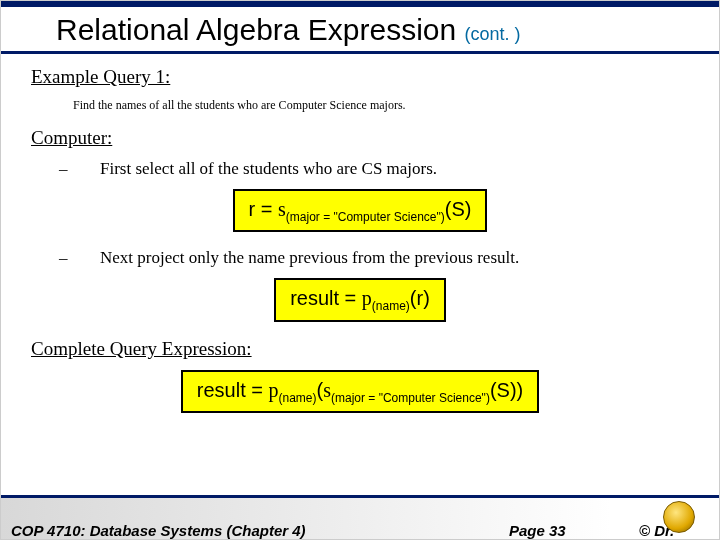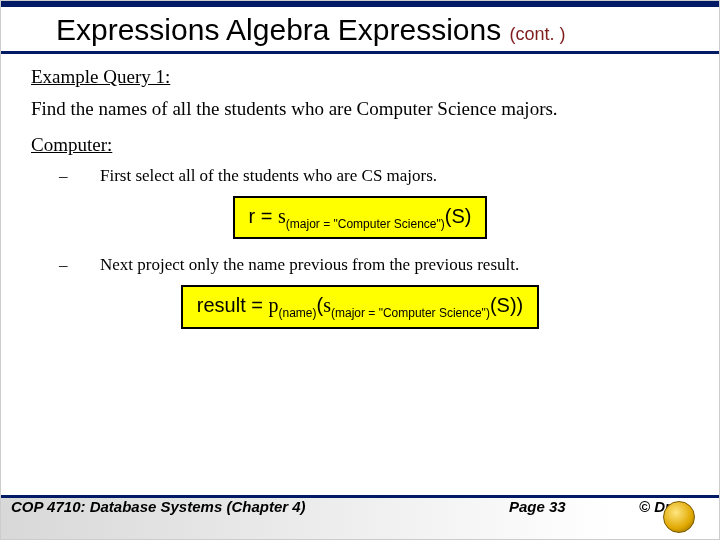--- a/index.html
+++ b/index.html
@@ -27,40 +27,41 @@
   }
   .title {
     font-size: 30px;
     font-weight: normal;
     color: #000;
     font-family: Arial, sans-serif;
     display: inline;
   }
   .title-cont {
     font-size: 18px;
-    color: #7f1d1d;
+    color: #0369a1;
   }
   .title-rule {
     border: none;
     border-top: 3px solid #001a66;
     margin: 2px 0 0 0;
   }
   .content {
     padding: 8px 30px 16px 30px;
     font-family: "Times New Roman", Times, serif;
     color: #000;
   }
   .heading-u {
     font-size: 19px;
     text-decoration: underline;
     margin-bottom: 10px;
     margin-top: 4px;
   }
   .prompt {
-    font-size: 19px;
+    font-size: 12px;
+    margin-left: 42px;
     margin-bottom: 14px;
   }
   .bullet-row {
     display: flex;
     align-items: flex-start;
     margin-left: 28px;
     margin-bottom: 10px;
     font-size: 17px;
   }
   .bullet-dash {
@@ -94,21 +95,21 @@
   }
   .footer {
     position: absolute;
     bottom: 0;
     left: 0;
     width: 100%;
     border-top: 3px solid #001a66;
     background: linear-gradient(to right, #d8d8d8 0%, #fff 85%);
     height: 44px;
     display: flex;
-    align-items: flex-start;
+    align-items: flex-end;
     padding: 0 10px;
     font-family: Arial, sans-serif;
   }
   .footer-left {
     font-weight: bold;
     font-style: italic;
     font-size: 15px;
     flex: 1;
   }
   .footer-center {
@@ -136,21 +137,21 @@
     border: 1px solid #7a5a00;
   }
 </style>
 </head>
 <body>
 
 <div class="slide">
   <div class="topbar"></div>
 
   <div class="title-wrap">
-    <span class="title">Expressions Algebra Expressions </span><span class="title title-cont">(cont. )</span>
+    <span class="title">Relational Algebra Expression </span><span class="title title-cont">(cont. )</span>
   </div>
   <hr class="title-rule">
 
   <div class="content">
 
     <div class="heading-u">Example Query 1:</div>
 
     <div class="prompt">Find the names of all the students who are Computer Science majors.</div>
 
     <div class="heading-u">Computer:</div>
@@ -164,21 +165,27 @@
       <div class="formula-box">
         <span>r = </span><span class="sym">s</span><span class="sub">(major = "Computer Science")</span><span>(S)</span>
       </div>
     </div>
 
     <div class="bullet-row">
       <div class="bullet-dash">–</div>
       <div class="bullet-text">Next project only the name previous from the previous result.</div>
     </div>
 
+    <div class="formula-box-wrap">
+      <div class="formula-box">
+        <span>result = </span><span class="sym">p</span><span class="sub">(name)</span><span>(r)</span>
+      </div>
+    </div>
 
+    <div class="heading-u">Complete Query Expression:</div>
 
     <div class="formula-box-wrap">
       <div class="formula-box">
         <span>result = </span><span class="sym">p</span><span class="sub">(name)</span><span>(</span><span class="sym">s</span><span class="sub">(major = "Computer Science")</span><span>(S))</span>
       </div>
     </div>
 
   </div>
 
   <div class="footer">

